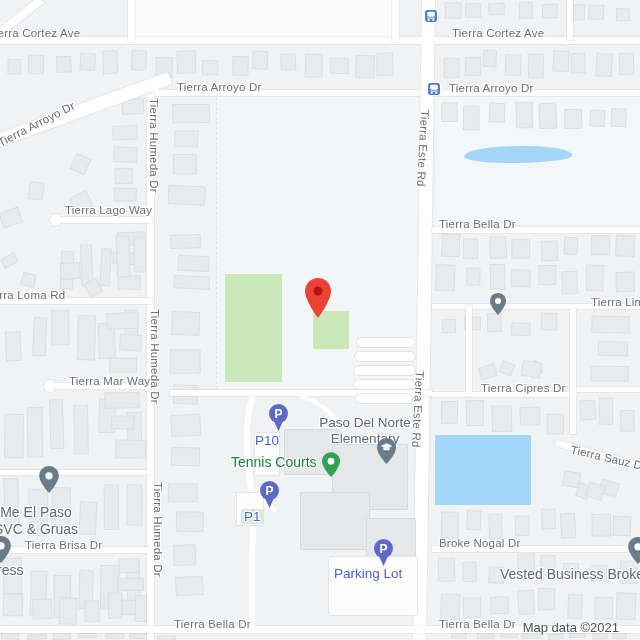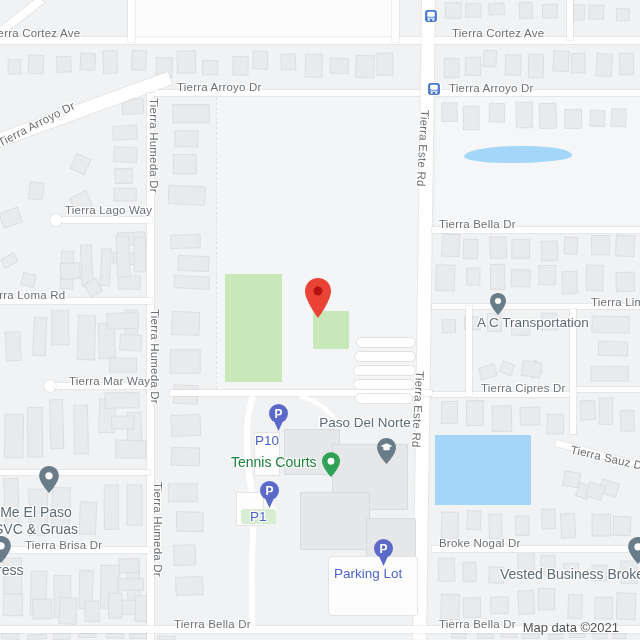--- a/index.html
+++ b/index.html
@@ -18,21 +18,21 @@
   #drive{position:absolute;left:0;top:0;z-index:4;}
   .st{position:absolute;color:#6b6f73;font-size:11.5px;letter-spacing:.2px;white-space:nowrap;z-index:6;
       text-shadow:-1px -1px 0 #fff,1px -1px 0 #fff,-1px 1px 0 #fff,1px 1px 0 #fff,0 0 3px #fff;}
   .st.vert{writing-mode:vertical-rl;}
   .poi{position:absolute;color:#5c6a75;font-size:13.5px;white-space:nowrap;z-index:6;
       text-shadow:-1px -1px 0 #fff,1px -1px 0 #fff,-1px 1px 0 #fff,1px 1px 0 #fff,0 0 3px #fff;}
   .poi.blue{color:#4b62c9;text-align:center;}
   .poi.grn{color:#188038;font-size:14px;}
   .poi.center{text-align:center;line-height:15.5px;margin-top:13px;}
   .pin{position:absolute;z-index:7;}
-  .pill{background:#d7edd2;border-radius:3px;padding:0 9px;}
+  .pill{background:#d7edd2;border-radius:3px;padding:0 3px;}
   .glogo{position:absolute;left:8px;bottom:6px;z-index:9;font-size:21px;font-weight:700;color:#fff;letter-spacing:.5px;
       text-shadow:0 0 2px #9aa0a6,0 0 2px #9aa0a6,1px 1px 1px #85898d,-1px -1px 1px #85898d,1px -1px 1px #85898d,-1px 1px 1px #85898d;}
   .attrib{position:absolute;right:21px;bottom:5px;z-index:9;font-size:13px;color:#4f5254;
       text-shadow:0 0 2px #fff,0 0 2px #fff;}
 </style>
 </head>
 <body>
 
 <div class="map">
 
@@ -306,23 +306,23 @@
   <div class="st" style="left:69px;top:375px;">Tierra Mar Way</div>
   <div class="st" style="left:25px;top:539px;">Tierra Brisa Dr</div>
   <div class="st" style="left:439px;top:218px;">Tierra Bella Dr</div>
   <div class="st" style="left:591px;top:296px;">Tierra Lim</div>
   <div class="st" style="left:481px;top:382px;">Tierra Cipres Dr</div>
   <div class="st" style="left:570px;top:452px;transform:rotate(13deg);">Tierra Sauz Dr</div>
   <div class="st" style="left:439px;top:537px;">Broke Nogal Dr</div>
   <div class="st" style="left:174px;top:618px;">Tierra Bella Dr</div>
   <div class="st" style="left:439px;top:618px;">Tierra Bella Dr</div>
 
-  <div class="poi" style="left:477px;top:315px;">A C Transportation</div>
   <div class="poi center" style="left:300px;top:402px;width:130px;">
     <div>Paso Del Norte</div>
+    <div>Elementary</div>
   </div>
   <div class="poi grn" style="left:231px;top:454px;">Tennis Courts</div>
   <div class="poi blue" style="left:255px;top:433px;">P10</div>
   <div class="poi blue" style="left:241px;top:509px;"><span class="pill">P1</span></div>
   <div class="poi blue" style="left:334px;top:566px;">Parking Lot</div>
   <div class="poi center" style="left:-6px;top:491px;width:84px;line-height:17px;font-size:14px;">
     <div>Me El Paso</div>
     <div>SVC &amp; Gruas</div>
   </div>
   <div class="poi" style="left:-3px;top:562px;font-size:14px;">ress</div>

